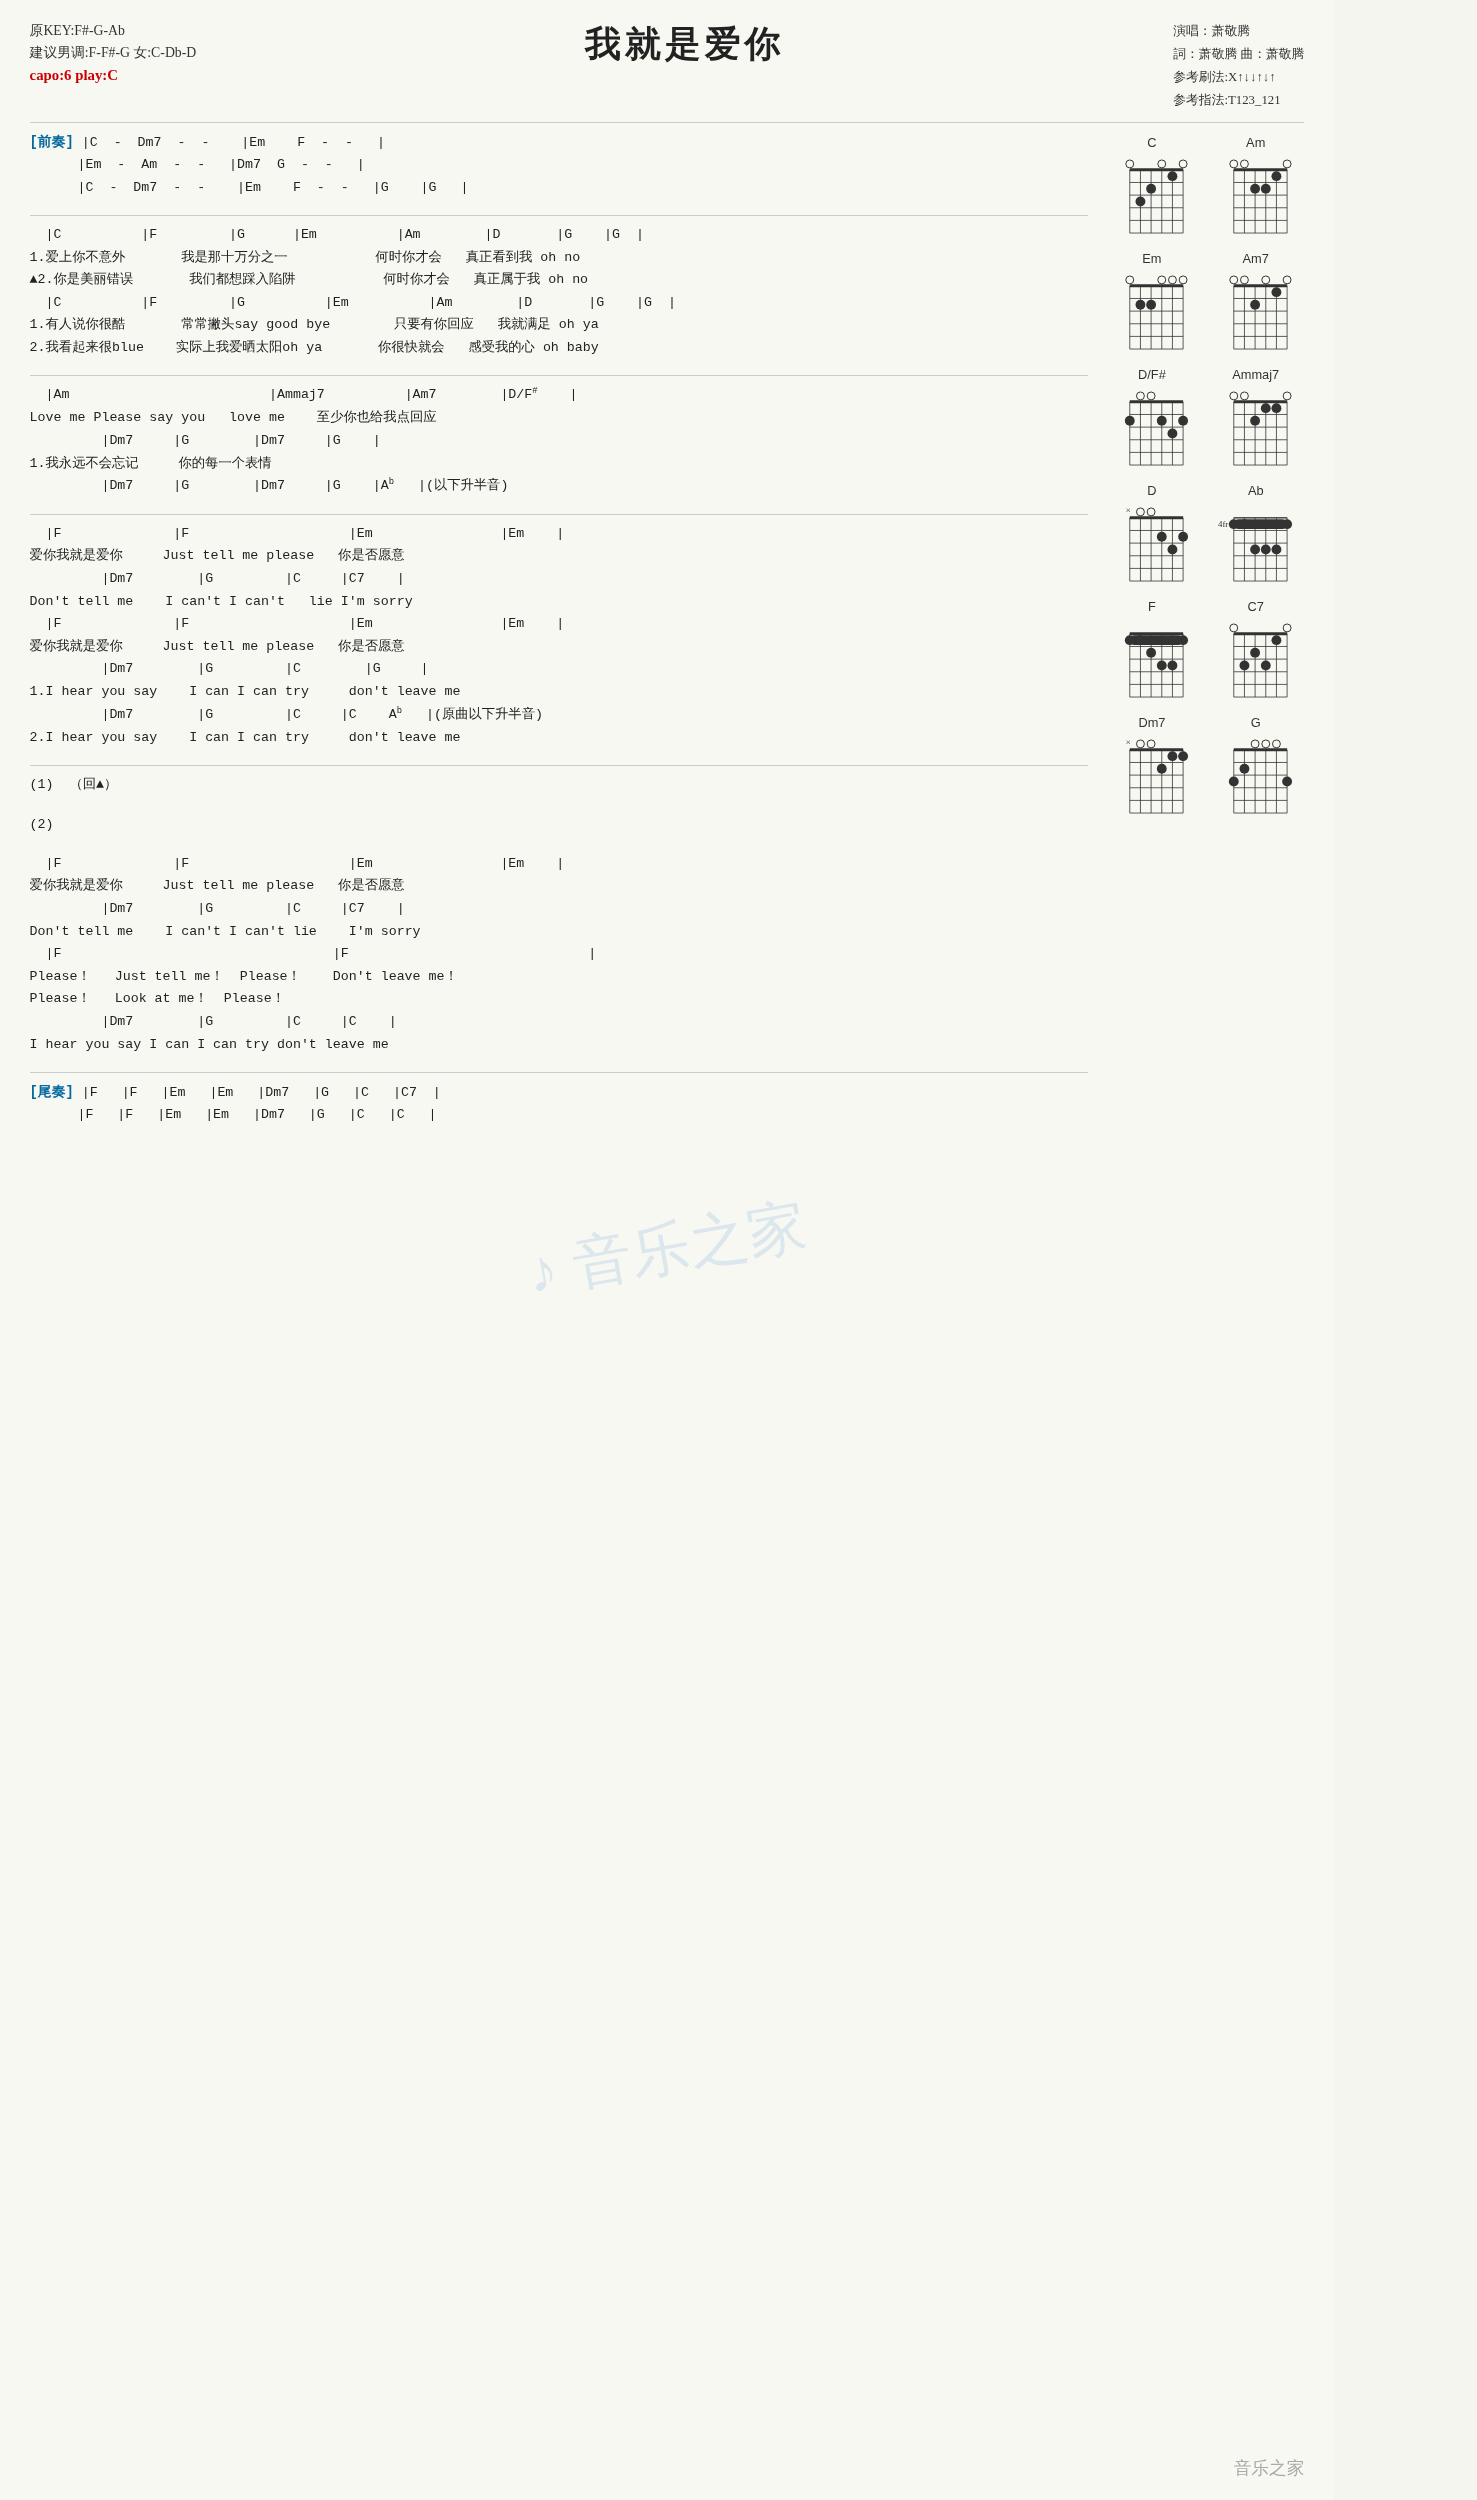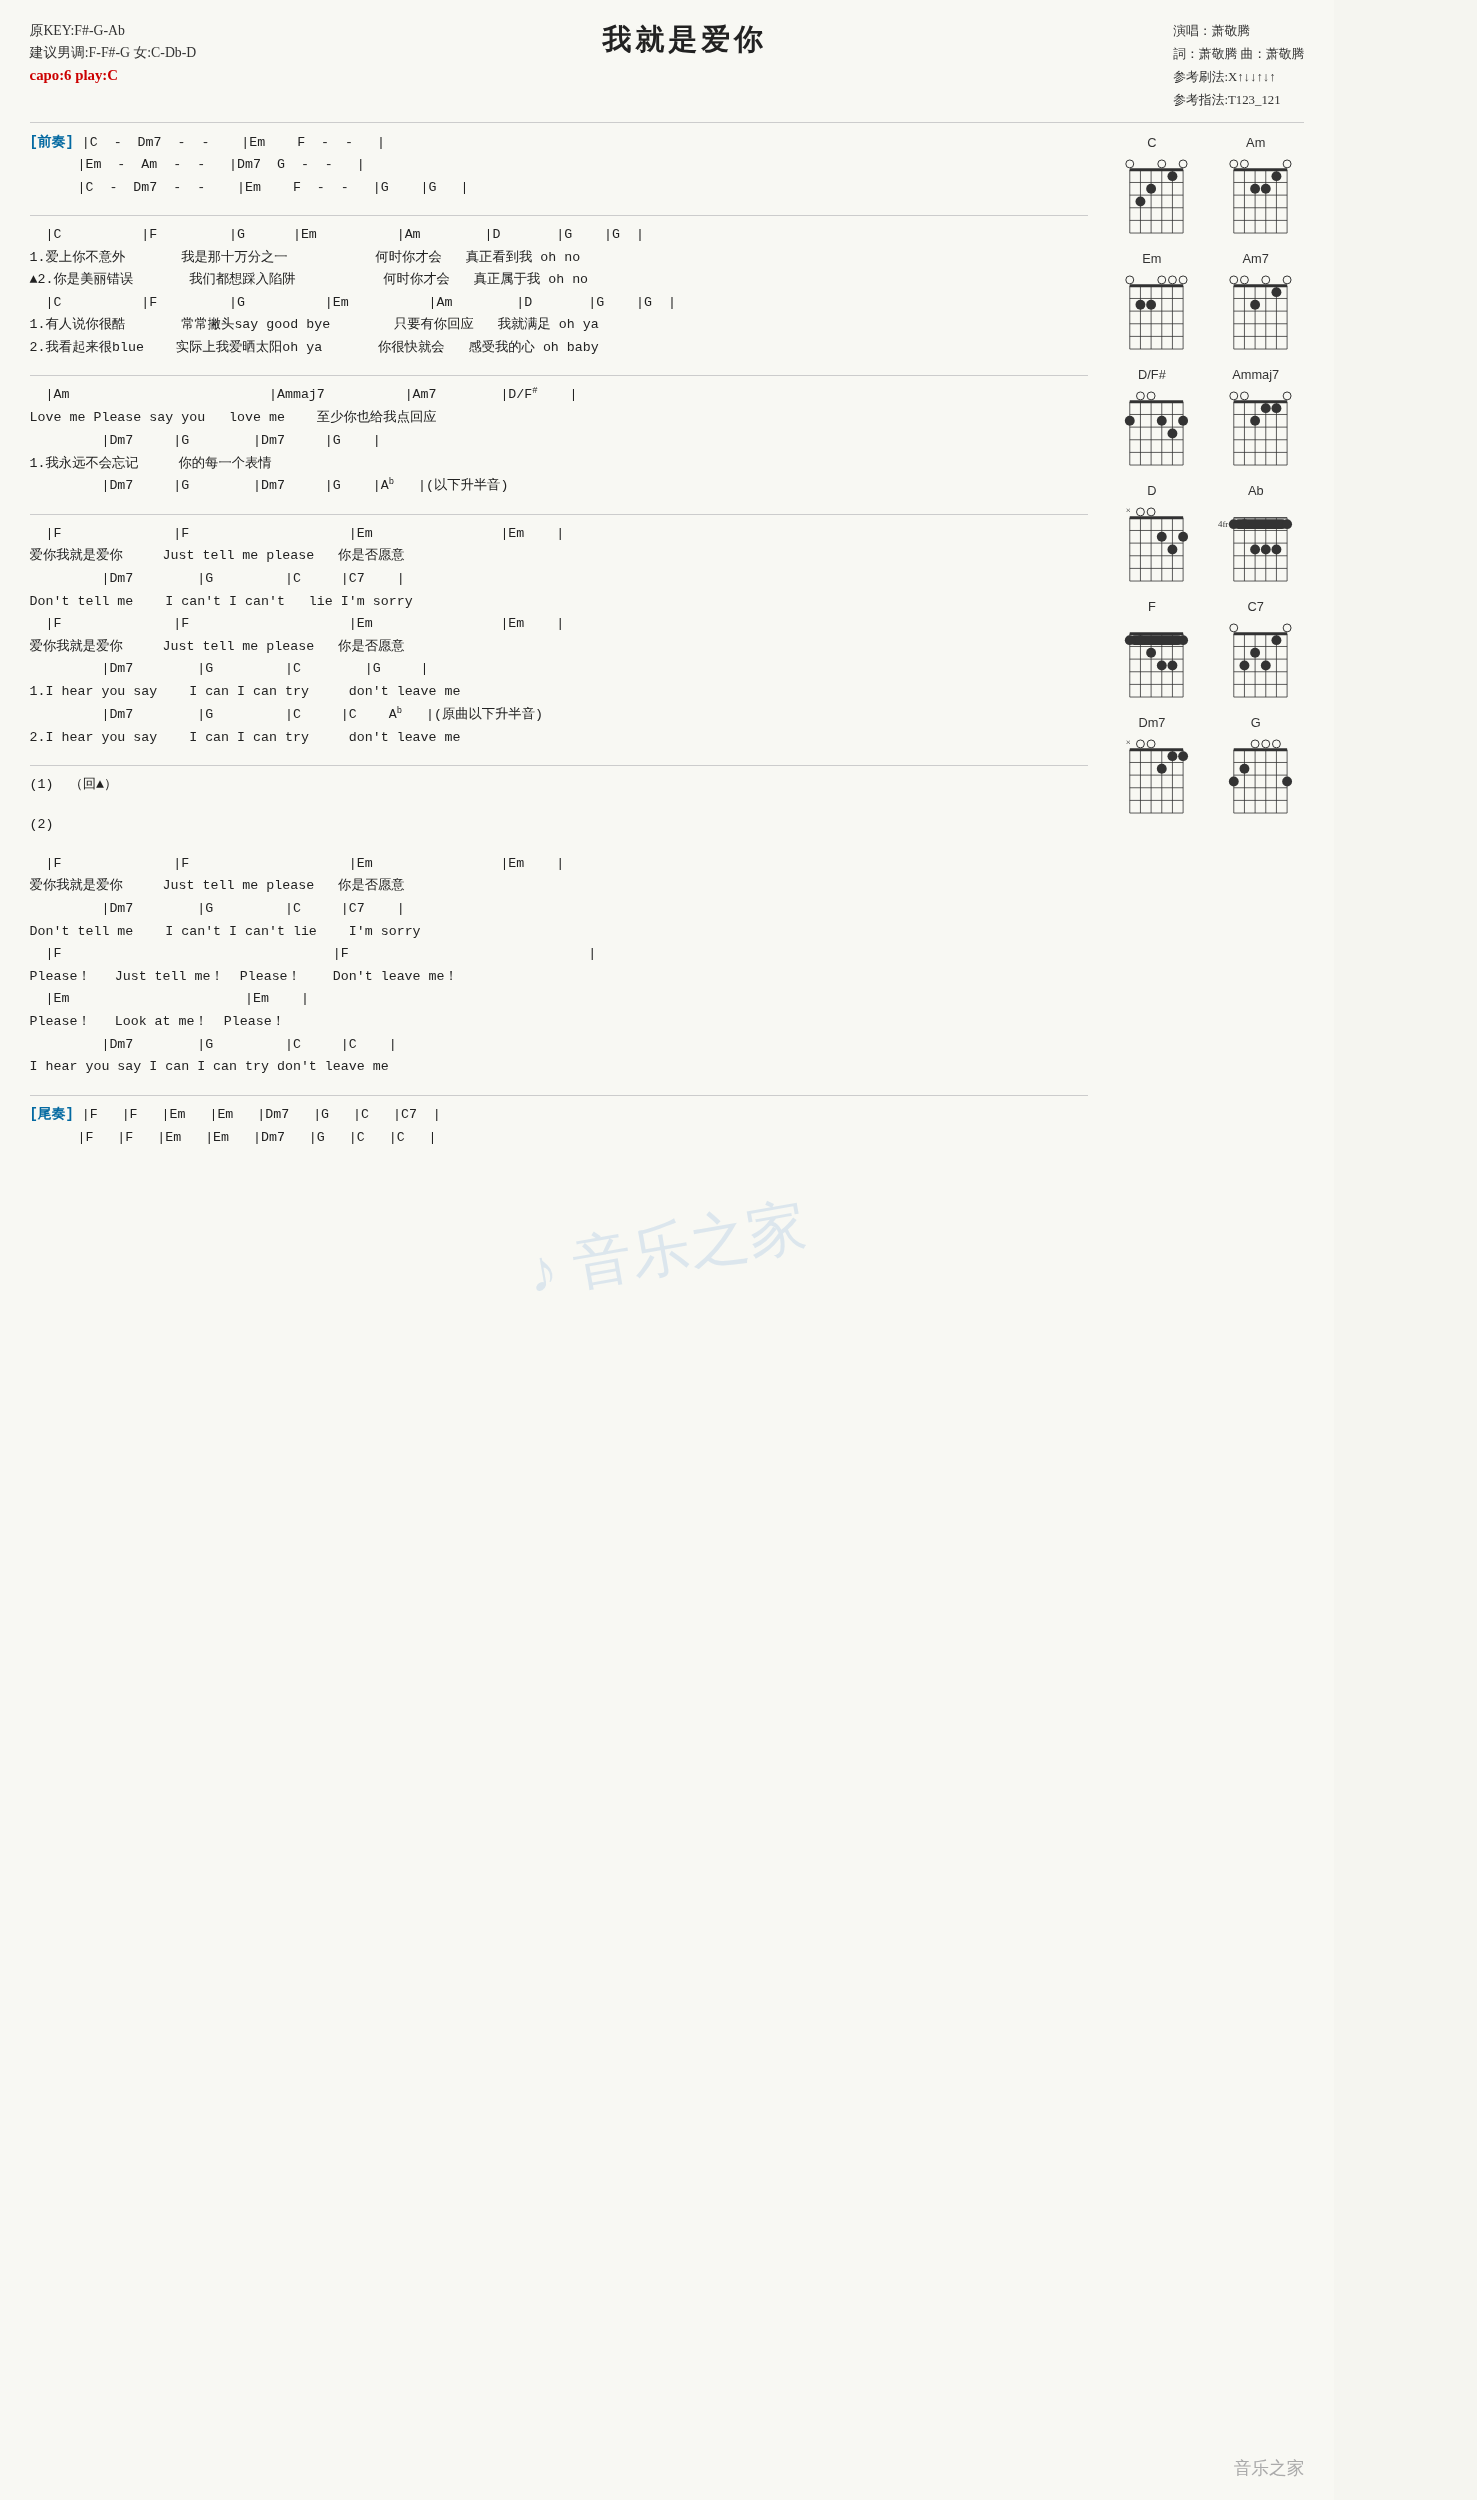--- a/index.html
+++ b/index.html
@@ -32,21 +32,21 @@
     .header-left .capo {
       color: #cc0000;
       font-weight: bold;
       font-size: 14.8px;
     }
     .header-center {
       text-align: center;
       flex: 1;
     }
     .song-title {
-      font-size: 29px;
+      font-size: 36px;
       font-weight: bold;
       color: #222;
       letter-spacing: 3.9px;
     }
     .header-right {
       font-size: 12.8px;
       color: #333;
       text-align: left;
       line-height: 1.8;
     }
@@ -208,21 +208,20 @@
         <pre>(2)</pre>
       </div>
 
       <div class="section">
         <pre>  |F              |F                    |Em                |Em    |</pre>
         <pre>爱你我就是爱你     Just tell me please   你是否愿意</pre>
         <pre>         |Dm7        |G         |C     |C7    |</pre>
         <pre>Don't tell me    I can't I can't lie    I'm sorry</pre>
         <pre>  |F                                  |F                              |</pre>
         <pre>Please！   Just tell me！  Please！    Don't leave me！</pre>
-        <pre>  |Em                      |Em    |</pre>
         <pre>Please！   Look at me！  Please！</pre>
         <pre>         |Dm7        |G         |C     |C    |</pre>
         <pre>I hear you say I can I can try don't leave me</pre>
       </div>
 
       <hr class="divider">
 
       <div class="section">
         <pre><span class="section-tag">[尾奏]</span> |F   |F   |Em   |Em   |Dm7   |G   |C   |C7  |</pre>
         <pre>      |F   |F   |Em   |Em   |Dm7   |G   |C   |C   |</pre>

